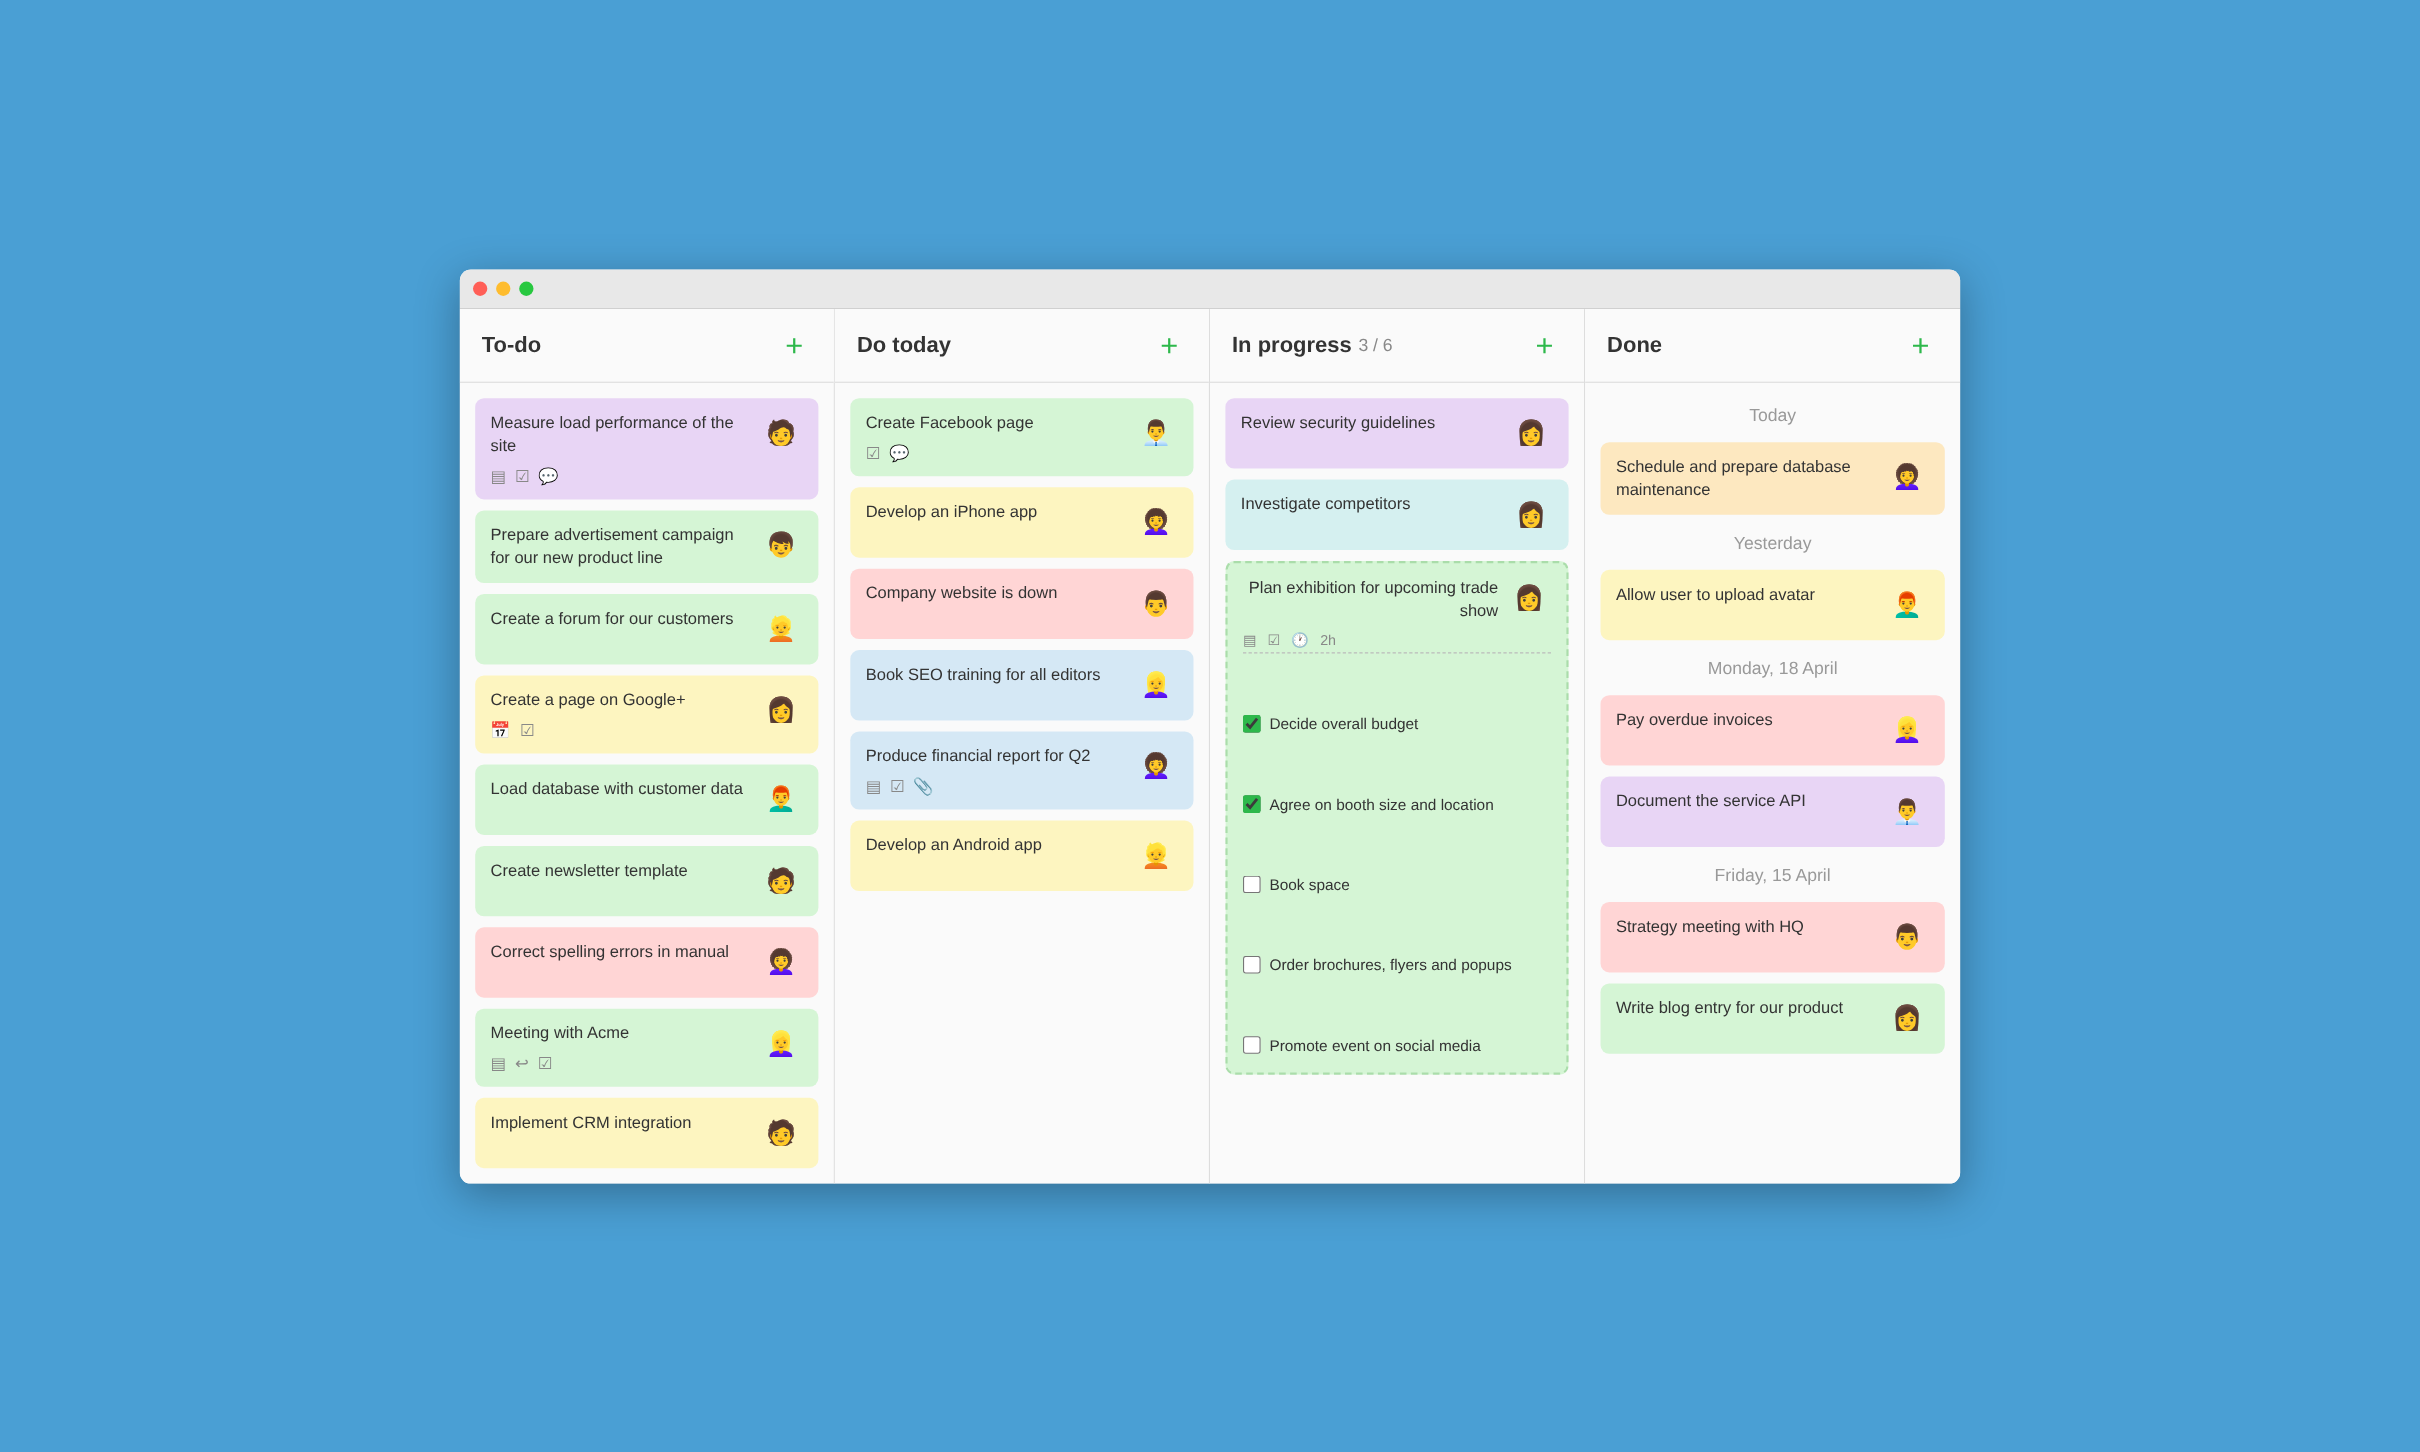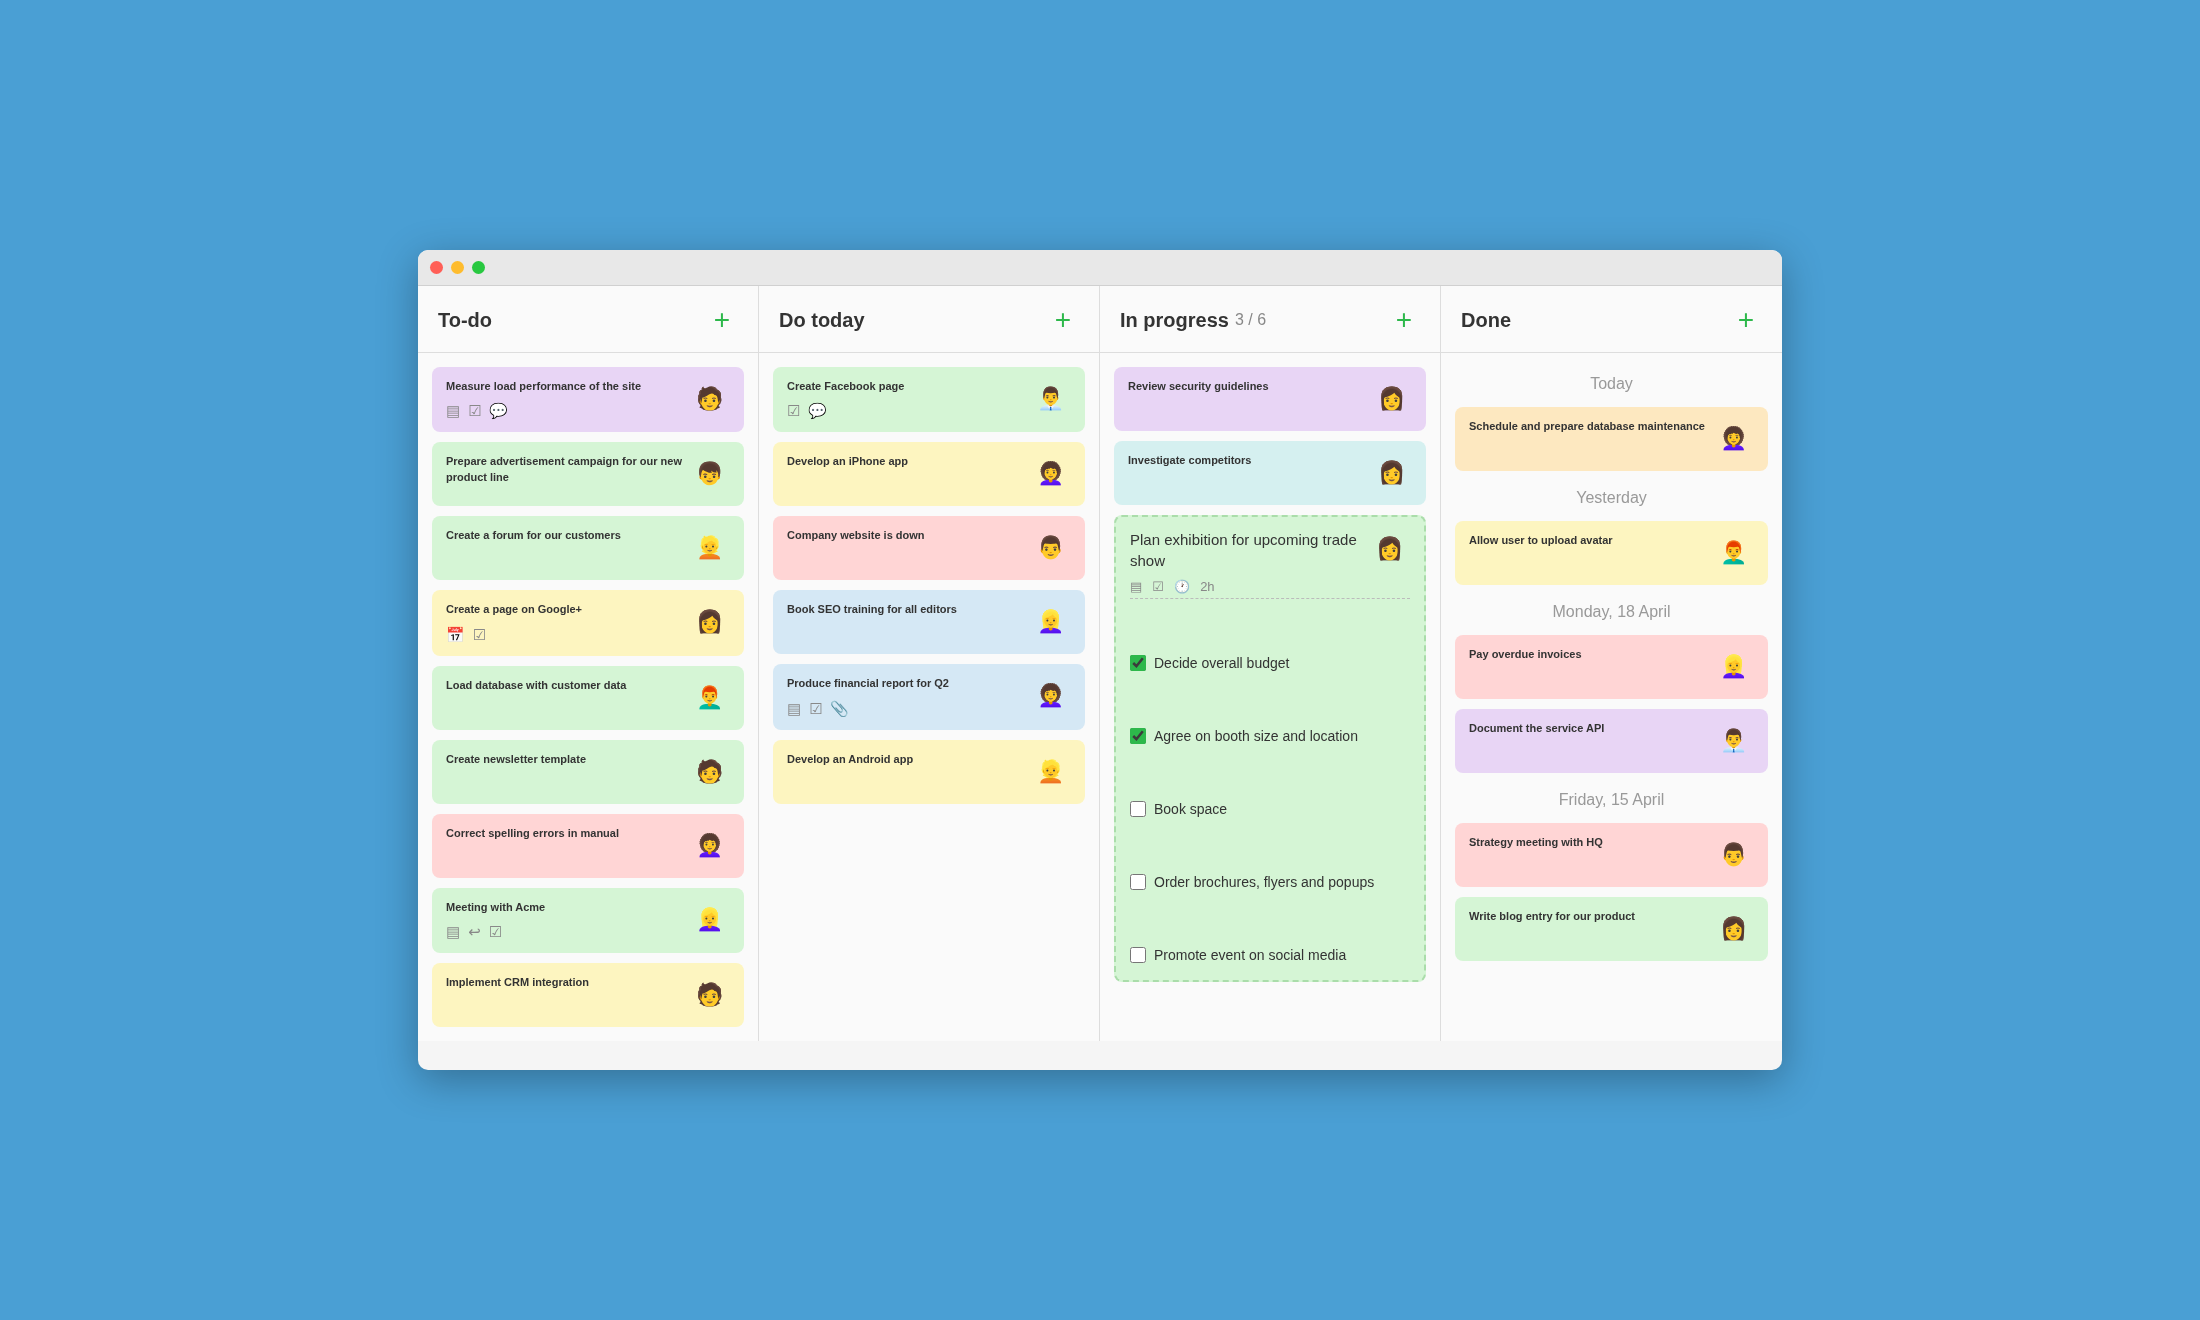--- a/index.html
+++ b/index.html
@@ -95,24 +95,24 @@
       border-radius: 8px;
       padding: 12px 14px;
       display: flex;
       align-items: flex-start;
       justify-content: space-between;
       gap: 8px;
       min-height: 60px;
     }
     .card-left { flex: 1; }
     .card-title {
-      font-size: 11px;
+      font-size: 15px;
       color: #333;
       line-height: 1.4;
-      font-weight: 700;
+      font-weight: 400;
     }
     .card-icons {
       display: flex;
       gap: 8px;
       margin-top: 8px;
     }
     .card-icon {
       font-size: 15px;
       color: #888;
     }
@@ -185,20 +185,21 @@
       margin: 4px 0;
     }
     .card-expanded-inner {
       display: flex;
       flex-direction: column;
     }
     .card-top-row {
       display: flex;
       align-items: flex-start;
       justify-content: space-between;
+      text-align: right;
     }
   </style>
 </head>
 <body>
 
 <div class="window">
   <div class="titlebar">
     <div class="traffic-lights">
       <div class="tl tl-red"></div>
       <div class="tl tl-yellow"></div>

